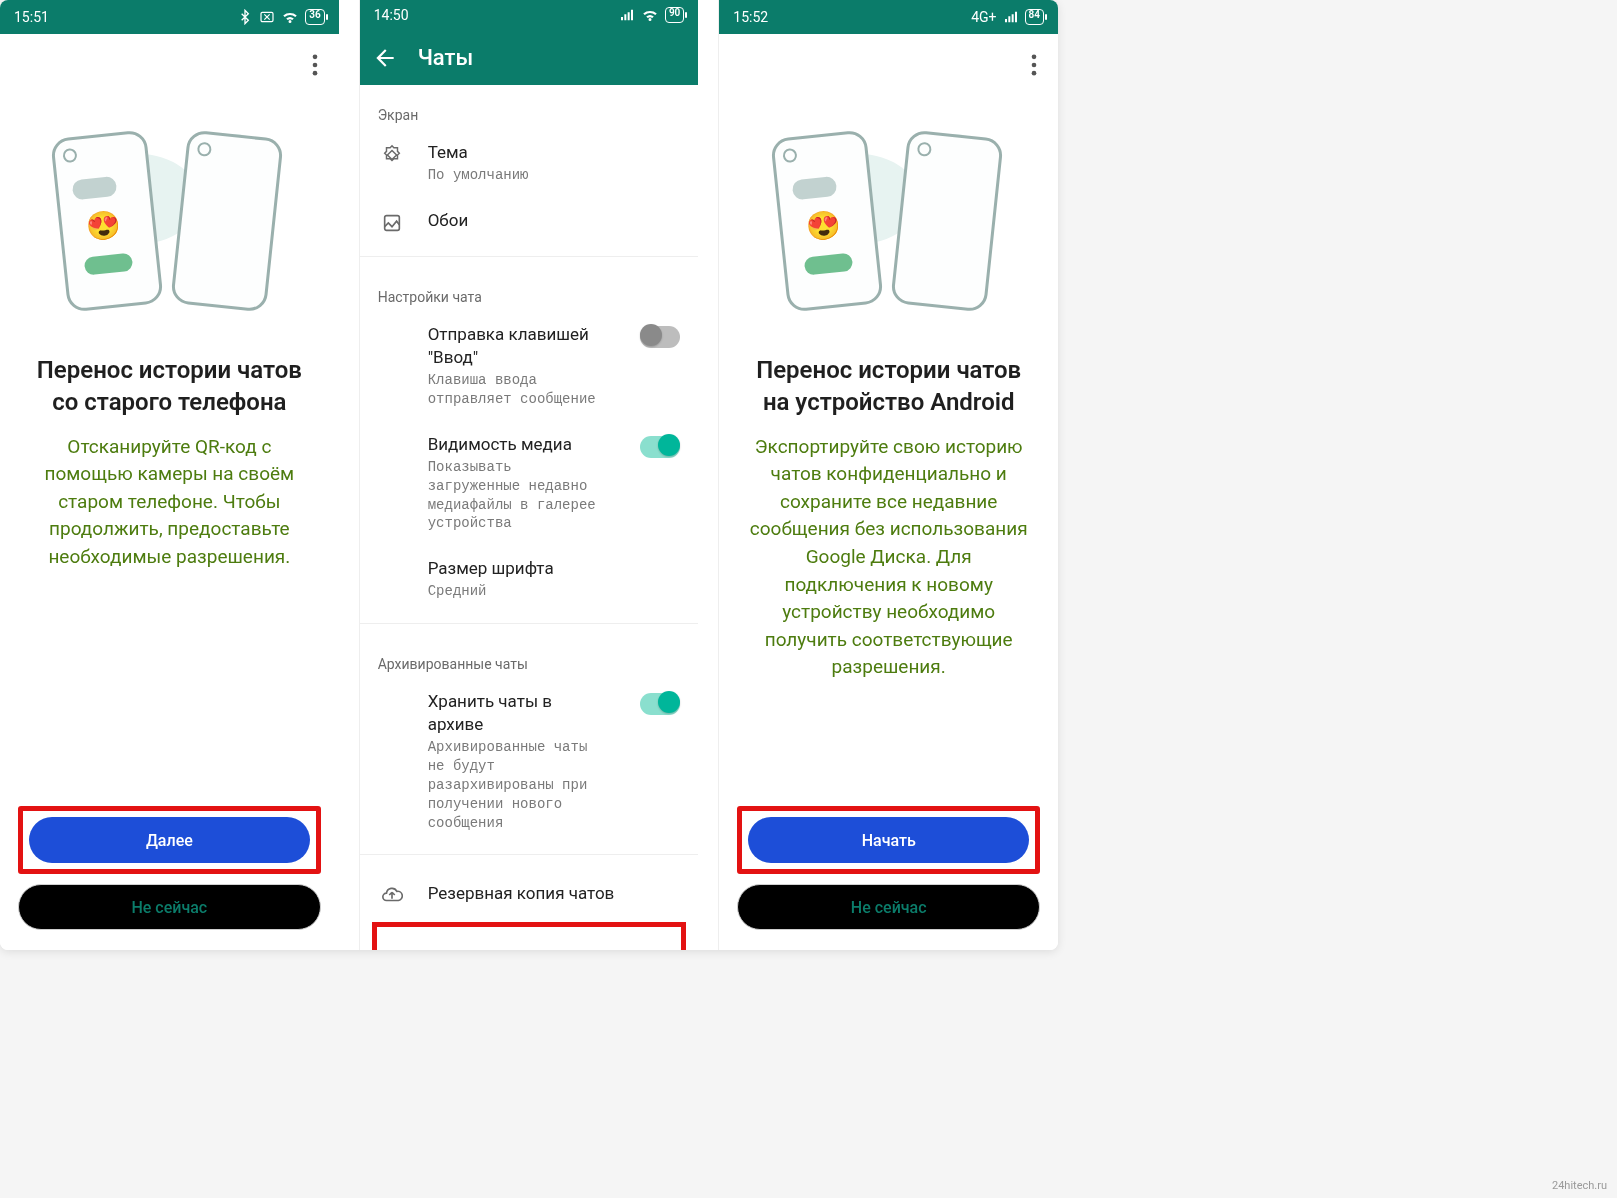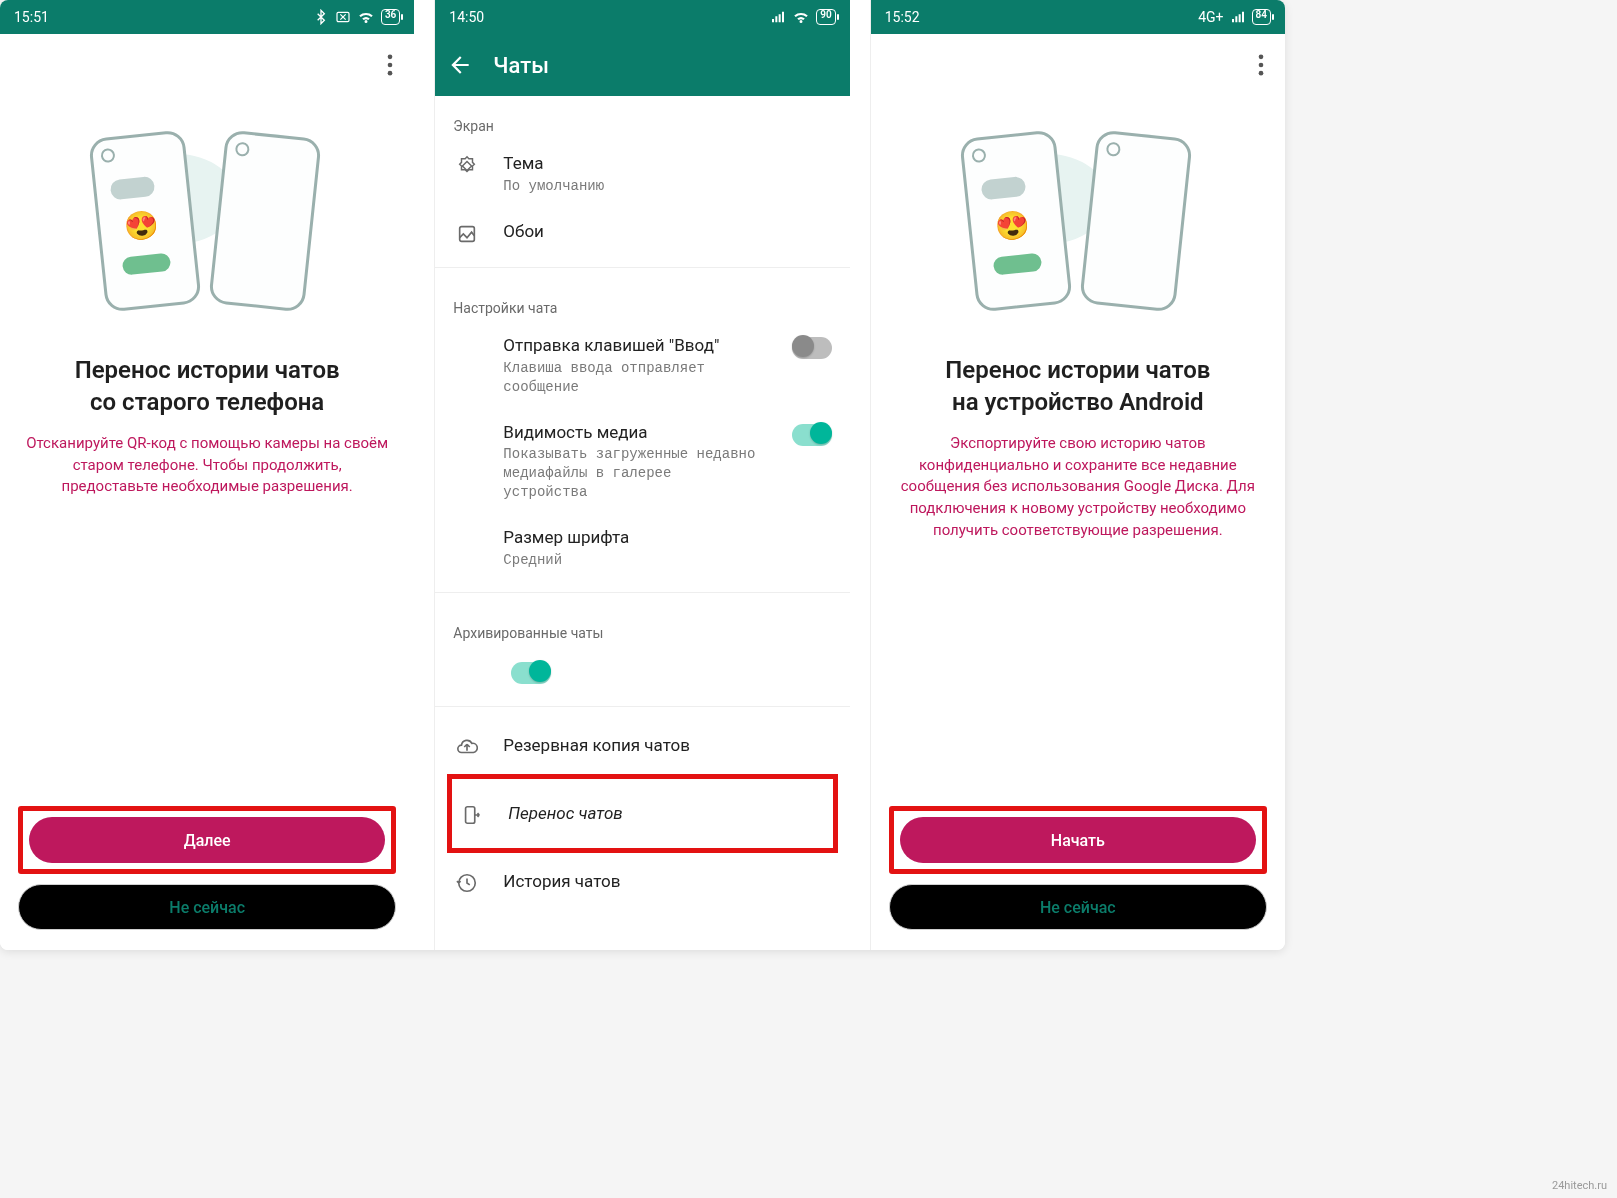--- a/index.html
+++ b/index.html
@@ -6,21 +6,21 @@
   body {
     font-family: -apple-system, BlinkMacSystemFont, "Segoe UI", Roboto, Arial, sans-serif;
     background: #f5f5f5;
     position: relative;
     width: 1617px;
     height: 1198px;
     overflow: hidden;
   }
   .wrap {
     display: flex;
-    width: 1285px;
+    width: 1058px;
     height: 950px;
     background: #fff;
     border-radius: 8px;
     overflow: hidden;
     box-shadow: 0 2px 10px rgba(0,0,0,0.1);
     position: absolute;
     left: 0;
     top: 0;
     gap: 20px;
   }
@@ -146,22 +146,22 @@
   }
   .h-title {
     font-size: 24px;
     font-weight: 600;
     color: #1f1f1f;
     text-align: center;
     line-height: 1.35;
     margin: 20px 0 14px;
   }
   .h-desc {
-    font-size: 15px;
-    color: #be185d;
+    font-size: 19px;
+    color: #4d7c0f;
     text-align: center;
     line-height: 1.45;
   }
 
   
   .bottom-zone {
     padding: 14px 18px 20px;
   }
   .red-frame {
     border: 5px solid #e31212;
@@ -174,21 +174,21 @@
     height: 46px;
     border-radius: 30px;
     display: flex;
     align-items: center;
     justify-content: center;
     font-size: 16px;
     font-weight: 500;
     cursor: pointer;
   }
   .pill-primary {
-    background: #be185d;
+    background: #1d4ed8;
     color: #fff;
     border: none;
   }
   .pill-outline {
     background: #000000;
     color: #0b7c6a;
     border: 1px solid #d0d0d0;
   }
 
   
@@ -419,20 +419,24 @@
           <div class="row-title">Размер шрифта</div>
           <div class="row-sub">Средний</div>
         </div>
       </div>
 
       <div class="divider"></div>
       <div class="section-label">Архивированные чаты</div>
 
       <div class="row toggled">
         <div class="icn"></div>
+        <div class="row-body">
+          <div class="row-title">Хранить чаты в архиве</div>
+          <div class="row-sub">Архивированные чаты не будут разархивированы при получении нового сообщения</div>
+        </div>
         <div class="toggle on">
             <div class="knob"></div>
           </div>
       </div>
 
       <div class="divider"></div>
 
       <div class="row simple">
         <div class="icn">
           <svg viewBox="0 0 24 24" fill="currentColor">

